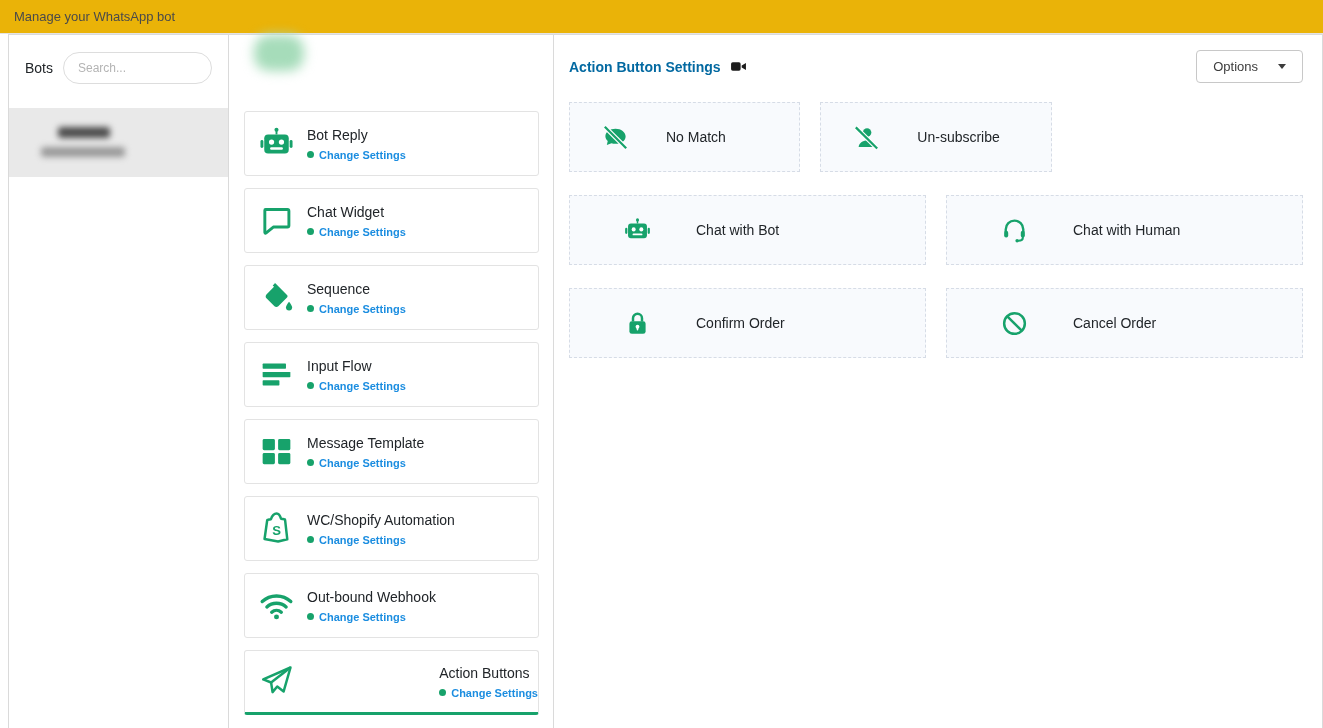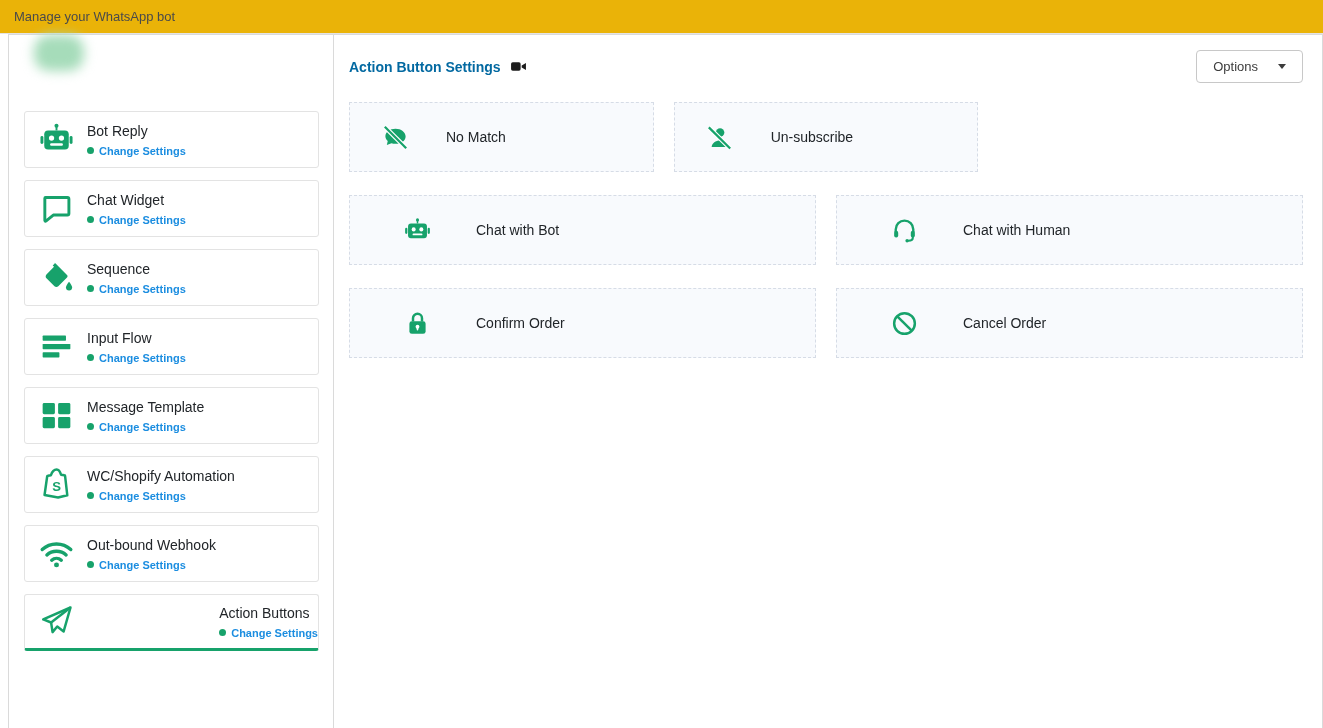--- a/index.html
+++ b/index.html
@@ -23,21 +23,21 @@
   .bots-search::placeholder{color:#b4b4b4;}
   .bot-item{margin-top:24px;height:69px;background:#e9e9e9;padding:19px 0 0 32px;cursor:pointer;}
   .blur-line{border-radius:3px;filter:blur(3px);}
   .l1{width:52px;height:11px;background:#4b4b4b;margin-left:17px;}
   .l2{width:84px;height:10px;background:#999;margin-top:9px;}
 
   
   .menu-col{width:325px;border-right:1px solid #dadada;flex:none;padding:0 14px 0 15px;}
   .blur-blob{width:50px;height:36px;background:#a6dcba;border-radius:15px;margin:0 0 0 10px;filter:blur(6px);}
   .menu-list{margin-top:40px;}
-  .menu-card{border:1px solid #e3e3e3;border-radius:3px;height:57px;margin-bottom:12px;
+  .menu-card{border:1px solid #e3e3e3;border-radius:3px;height:65px;margin-bottom:12px;
     display:flex;align-items:center;gap:10px;padding-left:10px;background:#fff;cursor:pointer;}
   .menu-card.selected{border-bottom:3px solid var(--accent);justify-content:space-between;}
   .menu-icon{width:42px;height:42px;display:flex;align-items:center;justify-content:center;
     color:var(--accent);flex:none;}
   .menu-icon svg{width:35px;height:35px;}
   .menu-title{font-size:14px;color:#212529;font-weight:500;}
   .cs-row{display:flex;align-items:center;gap:5px;margin-top:6px;}
   .dot{width:7px;height:7px;border-radius:50%;background:var(--accent);flex:none;}
   .cs-label{font-size:11px;font-weight:bold;color:var(--link);cursor:pointer;text-decoration:none;}
 
@@ -67,20 +67,30 @@
 </style>
 </head>
 <body>
 
 <div class="topbar">
   <span>Manage your WhatsApp bot</span>
 </div>
 
 <div class="container">
 
+  <aside class="bots-panel">
+    <div class="bots-header">
+      <span class="bots-title">Bots</span>
+      <input class="bots-search" type="text" placeholder="Search..." style="">
+    </div>
+    <div class="bot-item">
+      <div class="blur-line l1"></div>
+      <div class="blur-line l2"></div>
+    </div>
+  </aside>
 
   <section class="menu-col">
     <div class="blur-blob"></div>
     <div class="menu-list">
   <div class="menu-card">
     <span class="menu-icon">
             <svg viewBox="0 0 24 24">
               <circle cx="12" cy="2.6" r="1.4" fill="currentColor"></circle>
               <rect x="11.35" y="3.4" width="1.3" height="2.4" fill="currentColor"></rect>
               <rect x="3.6" y="5.8" width="16.8" height="13" rx="2.6" fill="currentColor"></rect>

